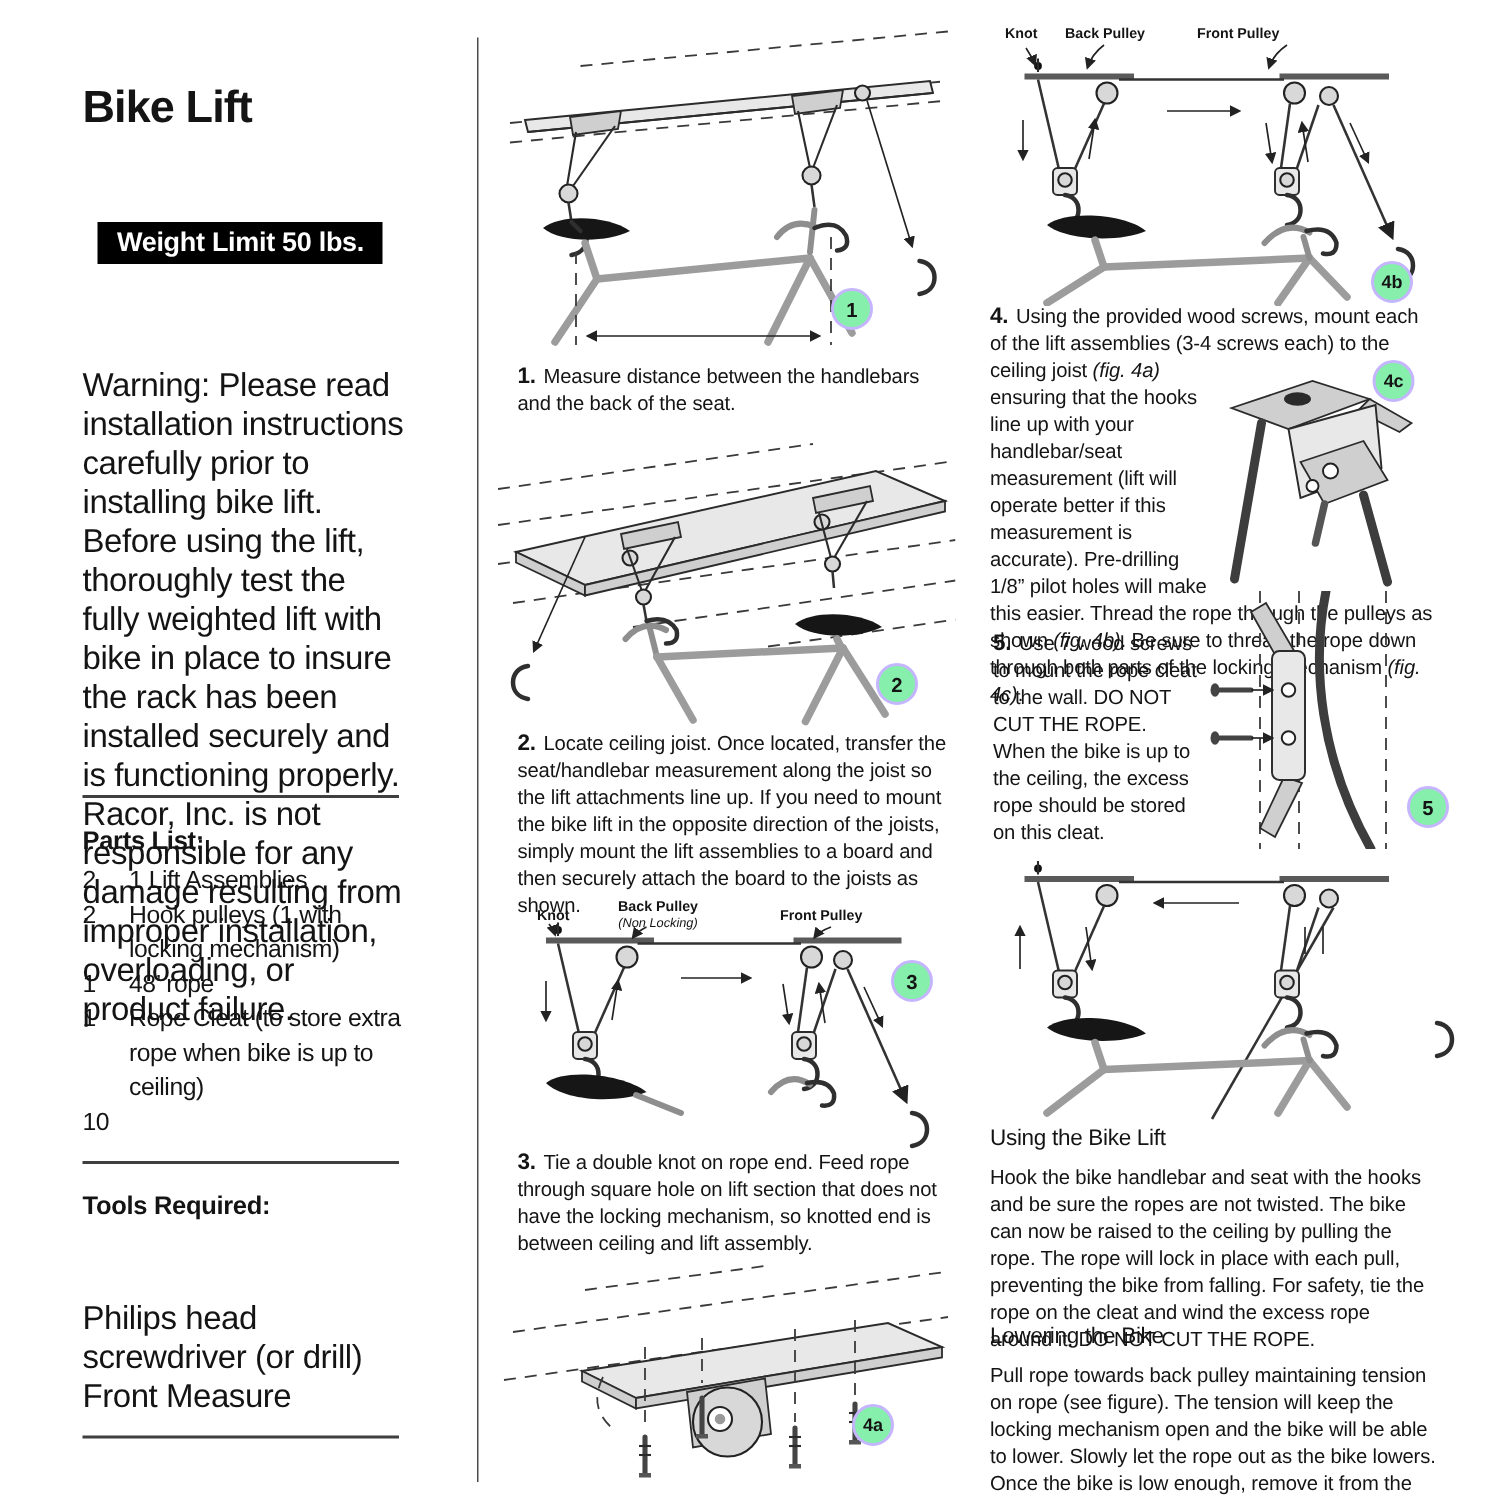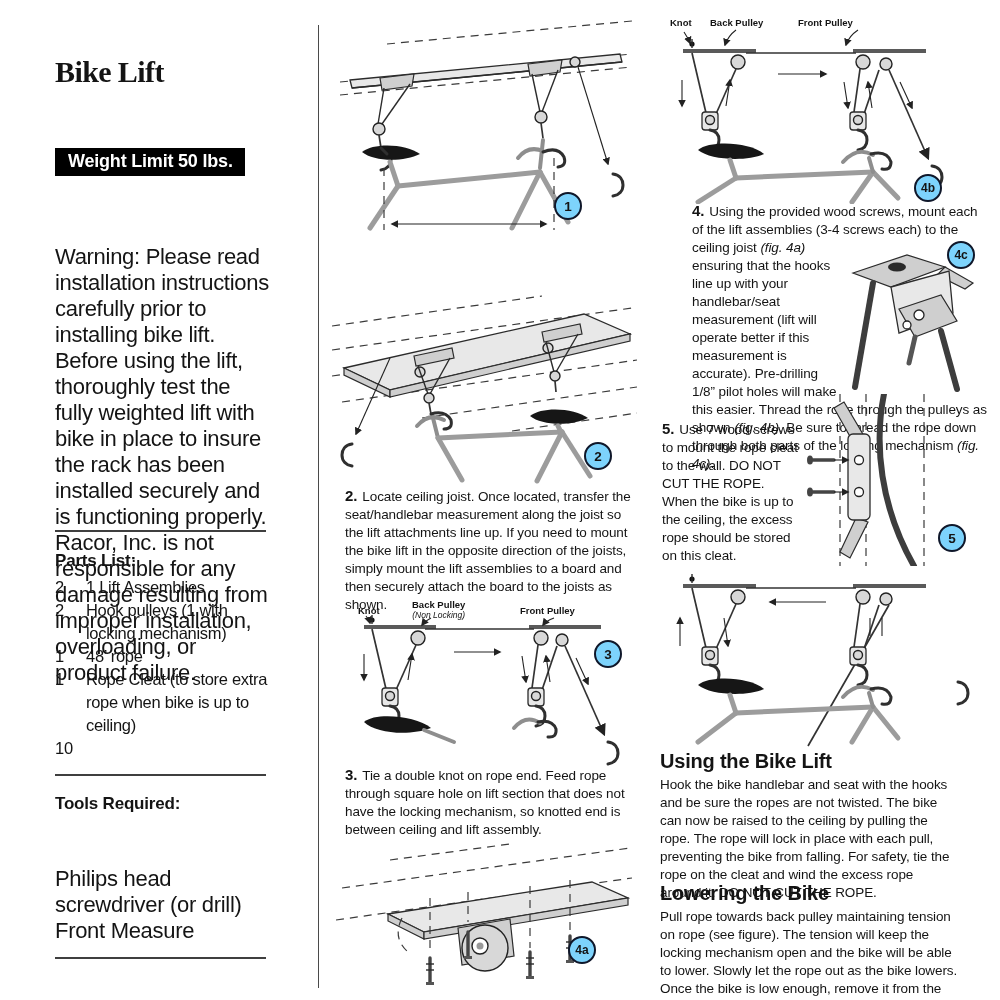--- a/index.html
+++ b/index.html
@@ -14,25 +14,25 @@
   .rule{border-top:2px solid #3f3f3f;height:0;}
   .h-left{font-size:17px;font-weight:bold;letter-spacing:-0.2px;}
   .parts-row{display:flex;font-size:16.5px;line-height:23px;letter-spacing:-0.3px;}
   .parts-qty{width:31px;flex:none;}
   .parts-desc{width:184px;}
   .vrule{border-left:1.5px solid #4a4a4a;width:0;}
   
   .cap{font-size:13.5px;line-height:18px;letter-spacing:-0.1px;margin:0;}
   .cap .n{font-size:15px;font-weight:bold;margin-right:5px;}
   .cap i{font-style:italic;}
-  .h-sec{font-size:20px;font-weight:bold;letter-spacing:-0.2px;}
+  .h-sec{font-size:15px;font-weight:normal;letter-spacing:-0.2px;}
   
   .fig{position:absolute;}
-  .badge{position:absolute;width:24px;height:24px;border:2px solid #0f172a;border-radius:50%;
-         background:#7dd3fc;display:flex;align-items:center;justify-content:center;
+  .badge{position:absolute;width:24px;height:24px;border:2px solid #c4b5fd;border-radius:50%;
+         background:#86efac;display:flex;align-items:center;justify-content:center;
          font-weight:bold;font-size:13.5px;z-index:3;}
   .badge.sm{font-size:12px;}
   .flabel{position:absolute;font-size:9.5px;font-weight:bold;line-height:10px;z-index:2;}
   .flabel .sub{display:block;font-style:italic;font-weight:normal;font-size:8.5px;}
   .f4c{float:right;width:142px;height:158px;position:relative;margin:0 0 4px 6px;}
   
   svg .dash{stroke:#3a3a3a;stroke-width:1.2;fill:none;stroke-dasharray:8 6;}
   svg .ln{stroke:#2b2b2b;stroke-width:1.4;fill:none;}
   svg .rope{stroke:#333;stroke-width:1.7;fill:none;}
   svg .ropethick{stroke:#3d3d3d;stroke-width:6;fill:none;stroke-linecap:round;}
@@ -45,23 +45,23 @@
   svg .fillD{fill:#161616;stroke:none;}
   svg .pull{fill:#d8d8d8;stroke:#222;stroke-width:1.4;}
   svg .brk{stroke:#5a5a5a;stroke-width:4;fill:none;}
   svg .scr{stroke:#444;stroke-width:3.4;fill:none;stroke-linecap:round;}
 </style>
 </head>
 <body>
 
 <div class="page">
 
-  <div class="abs title" style="left:55px;top:55px;font-family:Liberation Serif, serif;">Bike Lift</div>
-
-  <div class="abs banner" style="left:55px;top:148px;">Weight Limit 50 lbs.</div>
+  <div class="abs title" style="left:55px;top:55px;">Bike Lift</div>
+
+  <div class="abs banner" style="left:65px;top:148px;">Weight Limit 50 lbs.</div>
 
   <div class="abs body-lg" style="left:55px;top:196px;width:218px;">Warning:  Please read installation instructions carefully prior to installing bike lift. Before using the lift, thoroughly test the fully weighted lift with bike in place to insure the rack has been installed securely and is functioning properly. Racor, Inc. is not responsible for any damage resulting from improper installation, overloading, or product failure.</div>
 
   <div class="abs rule" style="left:55px;top:530px;width:211px;"></div>
 
   <div class="abs h-left" style="left:55px;top:551px;">Parts List:</div>
 
   <div class="abs" style="left:55px;top:576px;width:218px;">
     <div class="parts-row">
       <span class="parts-qty">2</span>
@@ -143,20 +143,23 @@
       </g>
       <g>
         <line class="dash" x1="52" y1="152" x2="52" y2="214"></line>
         <line class="dash" x1="222" y1="142" x2="222" y2="214"></line>
         <line class="arr" x1="60" y1="208" x2="214" y2="208" marker-start="url(#a1)" marker-end="url(#a1)"></line>
       </g>
     </svg>
     <span class="badge" style="left:222px;top:176px;">1</span>
   </div>
 
+  <p class="cap abs" style="left:345px;top:242px;width:282px;">
+    <b class="n">1.</b><span>Measure distance between the handlebars and the back of the seat.</span>
+  </p>
 
   <div class="fig" style="left:332px;top:286px;width:305px;height:198px;">
     <svg width="305" height="198" viewBox="0 0 305 198">
       <defs>
           <marker id="a2" viewBox="0 0 10 10" refX="8" refY="5" markerWidth="7" markerHeight="7" orient="auto-start-reverse">
             <path d="M0,0 L10,5 L0,10 z" fill="#222"></path>
           </marker>
         </defs>
       <line class="dash" x1="0" y1="40" x2="210" y2="10"></line>
       <line class="dash" x1="0" y1="64" x2="300" y2="22"></line>
@@ -369,21 +372,21 @@
         <line class="tube" x1="215" y1="162" x2="194" y2="192"></line>
         <line class="tube" x1="215" y1="162" x2="240" y2="188"></line>
         <path class="bar" d="M185,152 q14,-16 30,-7"></path>
         <path class="hook" d="M213,144 q16,-4 20,8 q0,9 -9,7"></path>
         <line class="bar" x1="211" y1="148" x2="215" y2="162"></line>
       </g>
     </svg>
     <span class="badge sm" style="left:256px;top:164px;">4b</span>
   </div>
 
-  <p class="cap abs" style="left:660px;top:202px;width:295px;margin-left:32px;">
+  <p class="cap abs" style="left:660px;top:202px;width:295px;">
     <b class="n">4.</b><span>Using the provided wood screws, mount each of the lift assemblies (3-4 screws each) to the ceiling joist </span><i>(fig. 4a)</i><span class="f4c"><svg width="142" height="158" viewBox="0 0 142 158">
         <polygon class="fillM" points="8,34 62,16 100,28 46,48"></polygon>
         <ellipse cx="52" cy="28" rx="9" ry="4.5" fill="#2a2a2a"></ellipse>
         <polygon class="fillM" points="100,28 128,44 120,50 92,36"></polygon>
         <polygon class="fillL" points="46,48 104,32 108,74 54,94"></polygon>
         <polygon class="fillM" points="54,70 96,56 112,82 70,98"></polygon>
         <circle cx="74" cy="76" r="5" fill="#fff" stroke="#222" stroke-width="1.3"></circle>
         <circle cx="62" cy="86" r="4" fill="#fff" stroke="#222" stroke-width="1.3"></circle>
         <path class="ropethick" d="M28,44 L10,148"></path>
         <path class="ropethick" d="M96,92 L112,150"></path>

